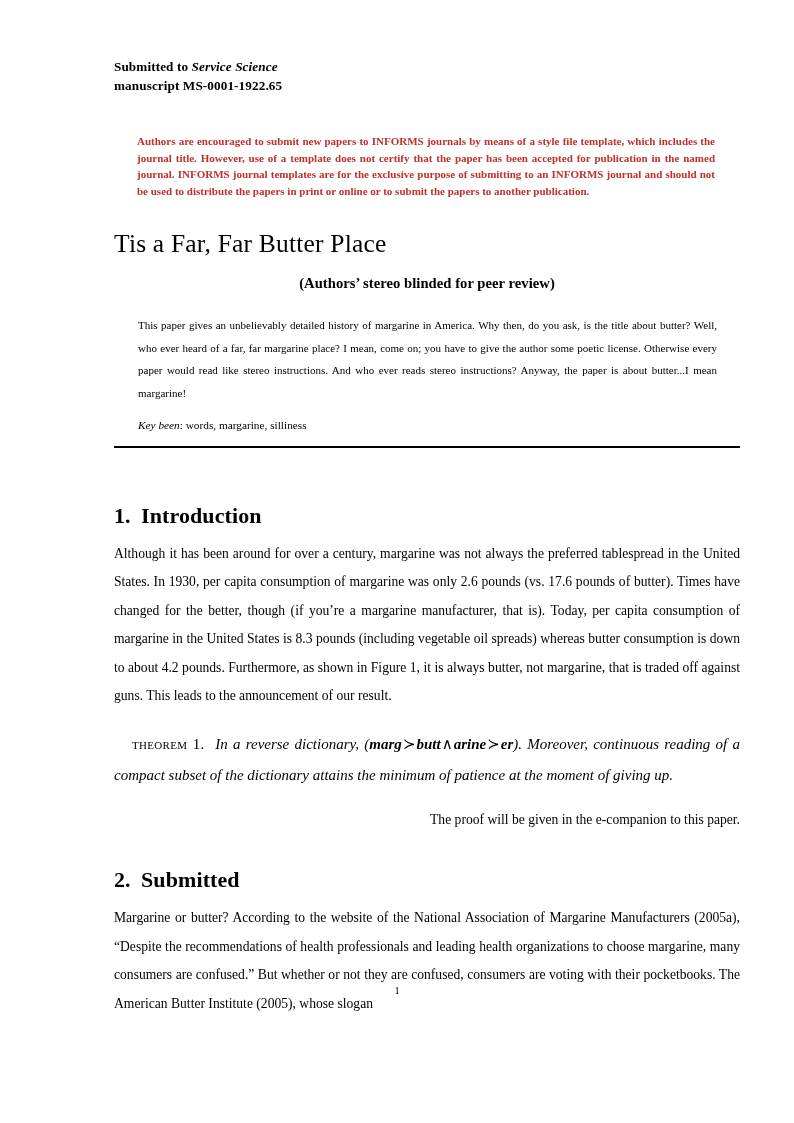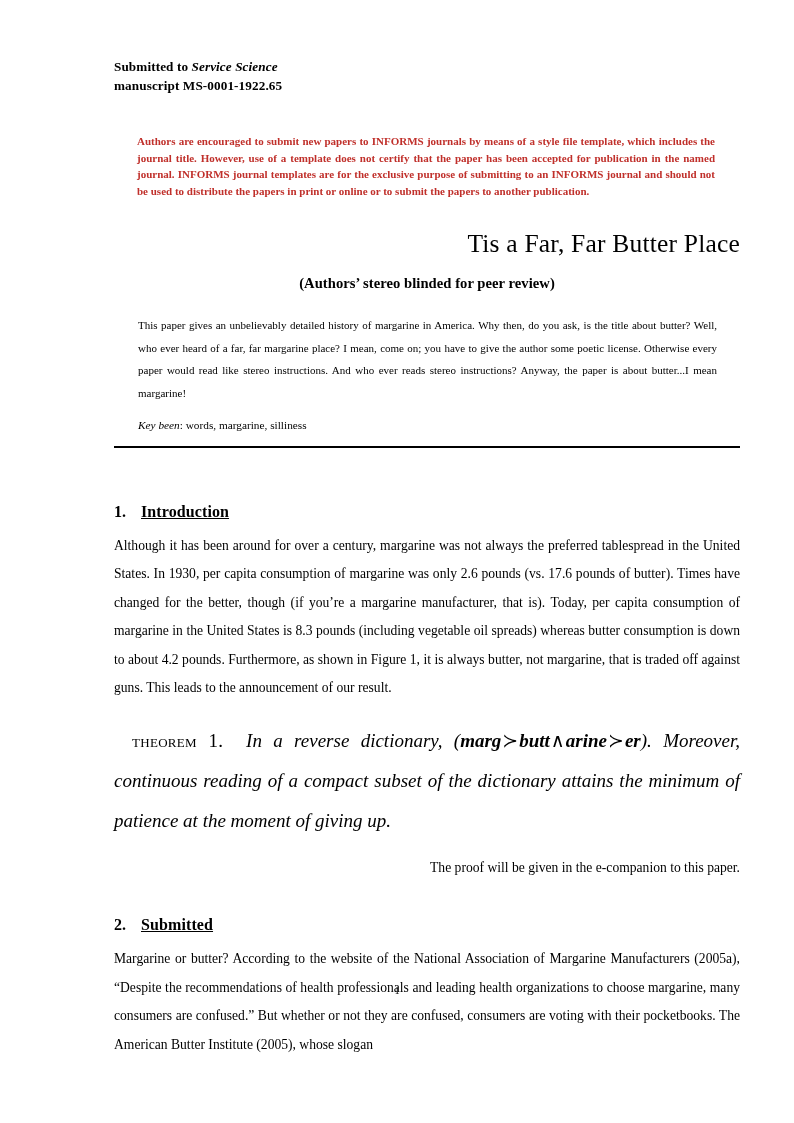--- a/index.html
+++ b/index.html
@@ -50,21 +50,21 @@
     font-weight: bold;
     font-size: 11px;
     line-height: 1.49;
     text-align: justify;
     text-justify: inter-word;
   }
 
   
   .title {
     margin-top: 29px;
-    text-align: right;
+    text-align: left;
     font-size: 25.5px;
     font-weight: normal;
     letter-spacing: 0.2px;
     line-height: 1.25;
   }
   .subtitle {
     margin-top: 15px;
     text-align: center;
     font-size: 14.6px;
     font-weight: bold;
@@ -94,43 +94,42 @@
   .rule {
     margin-top: 11px;
     width: 626px;
     height: 2px;
     background: #000000;
   }
 
   
   .sec-head {
     margin-top: 55px;
-    font-size: 16px;
+    font-size: 22px;
     font-weight: bold;
     letter-spacing: 0.1px;
-    text-decoration: underline;
   }
   .sec-head .secnum {
     display: inline-block;
     min-width: 27px;
   }
   .sec-head-2 {
     margin-top: 33px;
   }
   .para {
     margin-top: 11px;
     font-size: 13.6px;
     line-height: 2.1;
     text-align: justify;
     text-justify: inter-word;
   }
 
   .theorem {
     margin-top: 18px;
-    font-size: 19px;
+    font-size: 15px;
     line-height: 2.1;
     text-align: justify;
     text-justify: inter-word;
     font-style: italic;
     text-indent: 18px;
   }
   .thm-label {
     font-style: normal;
     font-variant: small-caps;
     text-transform: lowercase;

